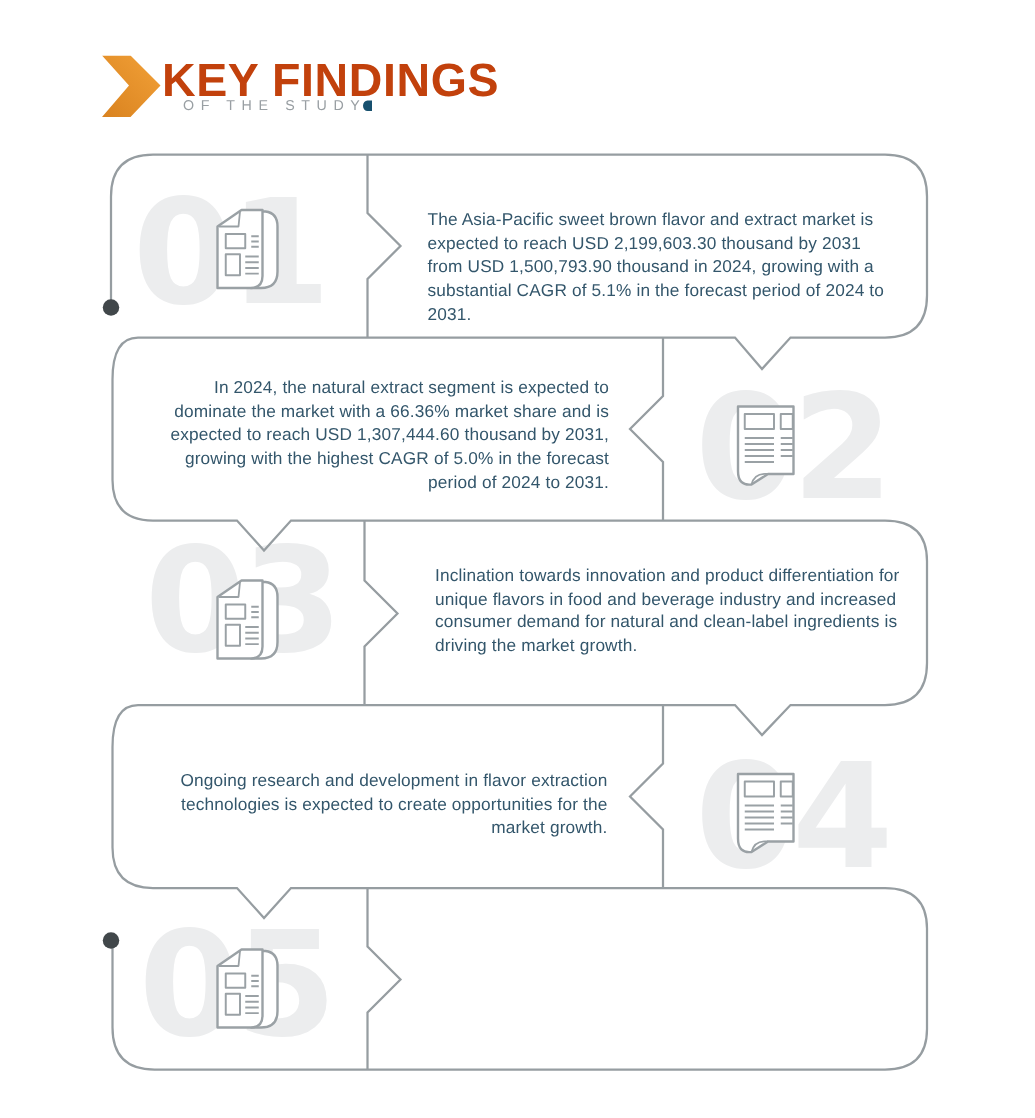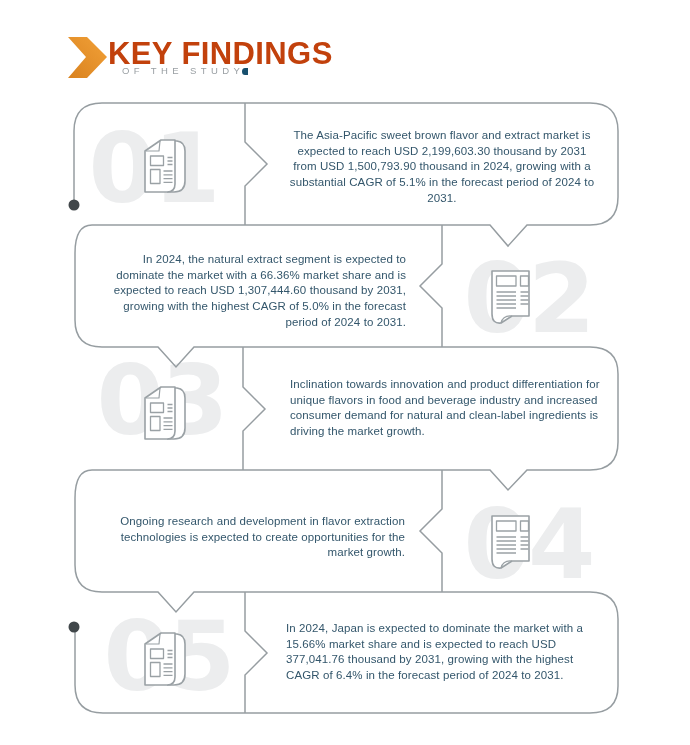--- a/index.html
+++ b/index.html
@@ -27,27 +27,27 @@
   
   .num{
     position:absolute;z-index:0;width:170px;text-align:center;
     font-family:"DejaVu Sans","Liberation Sans",sans-serif;
     font-size:97px;line-height:97px;font-weight:700;letter-spacing:-3px;color:#ecedee;
   }
   .n1{left:68px;top:120px;}
   .n2{left:443px;top:250px;}
   .n3{left:76px;top:352px;}
   .n4{left:443px;top:496px;}
-  .n5{left:83px;top:608px;}
+  .n5{left:72px;top:608px;}
   
   .txt{
     position:absolute;z-index:2;color:#33566b;
     font-size:11.5px;line-height:15.7px;letter-spacing:.1px;
   }
-  .t1{left:285px;top:128px;width:314px;text-align:center;}
+  .t1{left:285px;top:140px;width:314px;text-align:left;}
   .t2{left:108px;top:252px;width:298px;text-align:right;}
   .t3{left:290px;top:377px;width:312px;text-align:left;}
   .t4{left:108px;top:514px;width:297px;text-align:right;}
   .t5{left:286px;top:621px;width:314px;text-align:left;}
 </style>
 </head>
 <body>
 
 <div id="canvas">
 
@@ -126,15 +126,14 @@
       </g>
     <g transform="translate(134,629)">
         <use href="#icon-newspaper"></use>
       </g>
   </svg>
 
   <div class="txt t1">The Asia-Pacific sweet brown flavor and extract market is expected to reach USD 2,199,603.30 thousand by 2031 from USD 1,500,793.90 thousand in 2024, growing with a substantial CAGR of 5.1% in the forecast period of 2024 to 2031.</div>
   <div class="txt t2">In 2024, the natural extract segment is expected to dominate the market with a 66.36% market share and is expected to reach USD 1,307,444.60 thousand by 2031, growing with the highest CAGR of 5.0% in the forecast period of 2024 to 2031.</div>
   <div class="txt t3">Inclination towards innovation and product differentiation for unique flavors in food and beverage industry and increased consumer demand for natural and clean-label ingredients is driving the market growth.</div>
   <div class="txt t4">Ongoing research and development in flavor extraction technologies is expected to create opportunities for the market growth.</div>
-  <div class="txt t5">In 2024, Japan is expected to dominate the market with a 15.66% market share and is expected to reach USD 377,041.76 thousand by 2031, growing with the highest CAGR of 6.4% in the forecast period of 2024 to 2031.</div>
 
 </div>
 
 </body></html>

